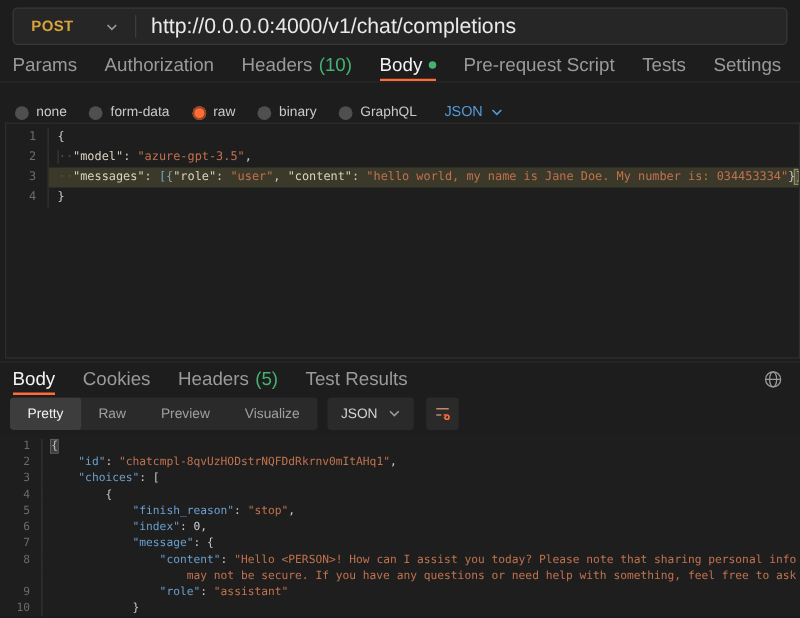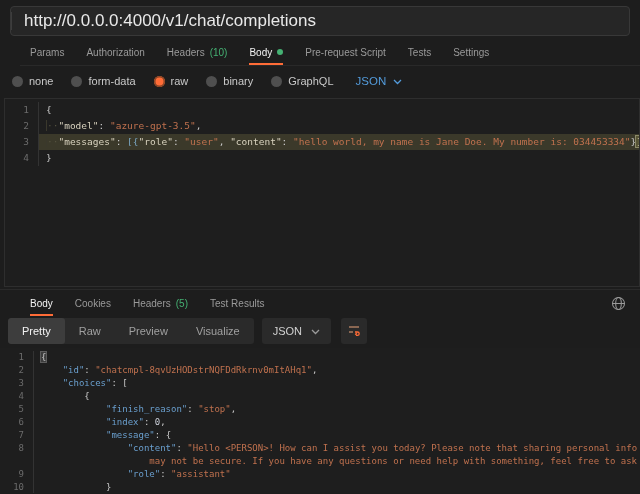--- a/index.html
+++ b/index.html
@@ -25,31 +25,31 @@
   .method-label{ color:var(--method,#d9a33b); font-weight:bold; font-size:12px; letter-spacing:.3px; }
   .vdiv{ width:1px; height:18px; background:#3d3d3d; flex:0 0 auto; }
   .url-input{
     flex:1; background:transparent; border:none; outline:none;
     color:#e9e9e9; font-size:17px; padding:0 12px;
     font-family:"Liberation Sans","DejaVu Sans",sans-serif;
   }
   
   .tabs{
     display:flex; align-items:stretch; padding:0 10px; height:27px;
-    border-bottom:1px solid #292929; margin-top:3px; font-size:10px;margin-left:20px;
+    border-bottom:1px solid #292929; margin-top:3px; font-size:15px;
   }
   .tab{
     display:flex; align-items:center; gap:5px; margin-right:22px;
     color:var(--text_dim,#9a9a9a); cursor:pointer; white-space:nowrap;
   }
   .tab.active{ color:#f3f3f3; box-shadow:inset 0 -2px 0 var(--accent,#ff6c37); }
   .cnt{ color:var(--green,#45b173); }
   .dot{ width:6px; height:6px; border-radius:50%; background:var(--green,#45b173); display:inline-block; }
   
-  .modes{ display:flex; align-items:center; height:30px; padding:0 12px; gap:18px; font-size:11px; }
+  .modes{ display:flex; align-items:flex-end; height:30px; padding:0 12px; gap:18px; font-size:11px; }
   .mode{ display:flex; align-items:center; gap:6px; color:#c9c9c9; cursor:pointer; }
   .radio{ width:11px; height:11px; border-radius:50%; background:#4f4f4f; display:inline-block; }
   .mode.selected .radio{ background:var(--accent,#ff6c37); box-shadow:inset 0 0 0 1.5px #8a4626; }
   .lang-select{ display:flex; align-items:center; gap:7px; color:var(--blue,#539bdb); font-size:11.5px; cursor:pointer; margin-left:4px; }
   
   .editor{
     font-family:"DejaVu Sans Mono","Liberation Mono",monospace;
     background:#1e1e1e; overflow:hidden; white-space:pre;
   }
   .req-ed{
@@ -101,20 +101,28 @@
     width:26px; height:26px; margin-left:10px; background:#2a2a2a; border-radius:3px;
     display:flex; align-items:center; justify-content:center; cursor:pointer;
   }
   .chev{ display:inline-block; }
 </style>
 </head>
 <body>
 
 <div class="urlbar-wrap">
   <div class="urlbar">
+    <div class="method-btn">
+      <span class="method-label">POST</span>
+      <span class="chev">
+        <svg width="9" height="6" viewBox="0 0 9 6">
+            <polyline points="1,1 4.5,4.5 8,1" fill="none" stroke="#9a9a9a" stroke-width="1.3"></polyline>
+          </svg>
+      </span>
+    </div>
     <div class="vdiv"></div>
     <input class="url-input" readonly="" value="http://0.0.0.0:4000/v1/chat/completions" style="">
   </div>
 </div>
 
 <div class="tabs">
   <div class="tab">
       <span>Params</span>
     </div>
   <div class="tab">

